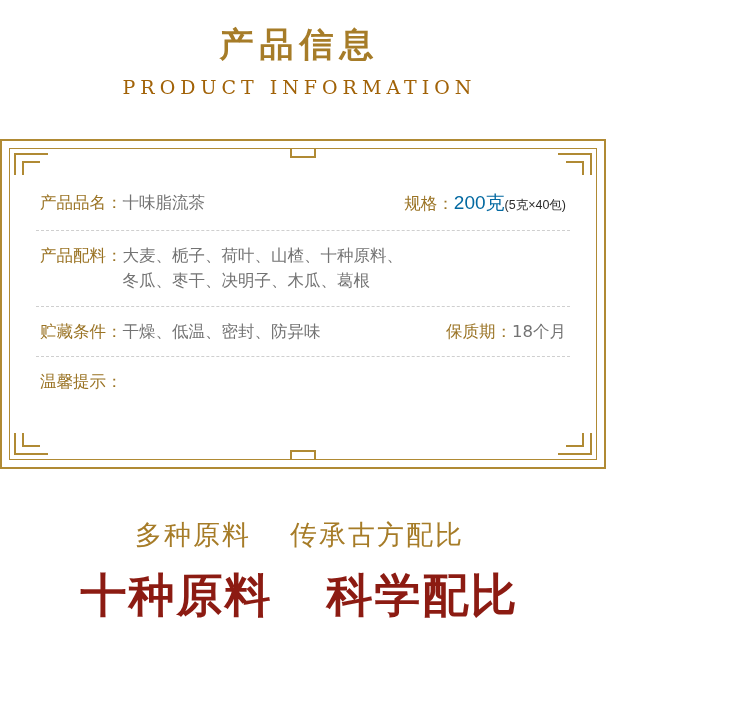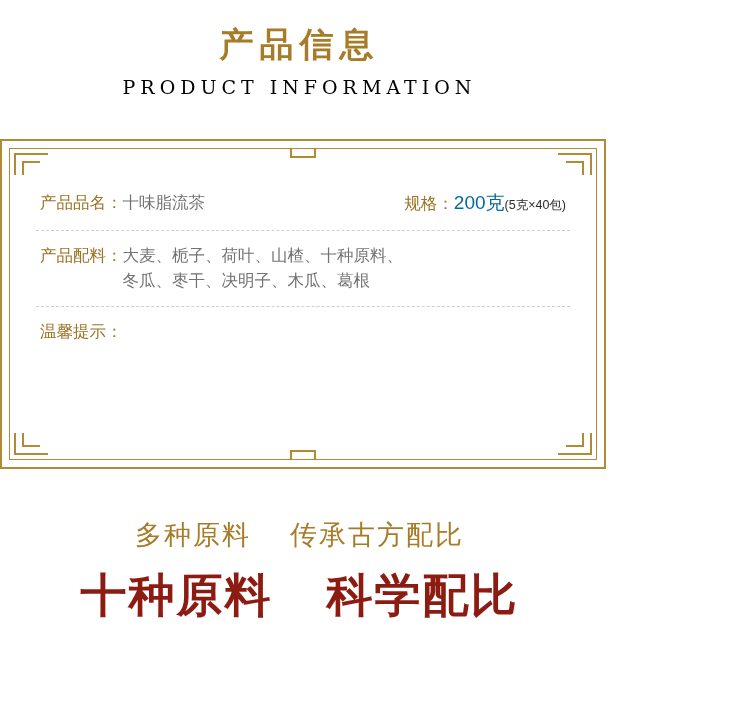--- a/index.html
+++ b/index.html
@@ -30,21 +30,21 @@
     font-size: 34px;
     letter-spacing: 6px;
     color: #a67c28;
     font-weight: 700;
     line-height: 1.3;
   }
   .title-en {
     font-family: "DejaVu Serif", serif;
     font-size: 19px;
     letter-spacing: 5px;
-    color: #000000;
+    color: #a16207;
     margin-top: 10px;
     font-weight: 400;
   }
 
   
   .frame-wrap {
     position: relative;
     width: 606px;
     height: 330px;
     margin: 41px auto 0 auto;
@@ -234,20 +234,28 @@
       </div>
 
       <div class="row">
         <div class="label">产品配料：</div>
         <div class="grow">
           <div class="value">大麦、栀子、荷叶、山楂、十种原料、</div>
           <div class="value">冬瓜、枣干、决明子、木瓜、葛根</div>
         </div>
       </div>
 
+      <div class="row">
+        <div class="label">贮藏条件：</div>
+        <div class="value grow">干燥、低温、密封、防异味</div>
+        <div class="right-group">
+          <span class="label">保质期：</span>
+          <span class="value">18个月</span>
+        </div>
+      </div>
 
       <div class="row">
         <div class="label">温馨提示：</div>
       </div>
 
     </div>
   </div>
 
   <div class="slogan1">
     <span>多种原料</span>

